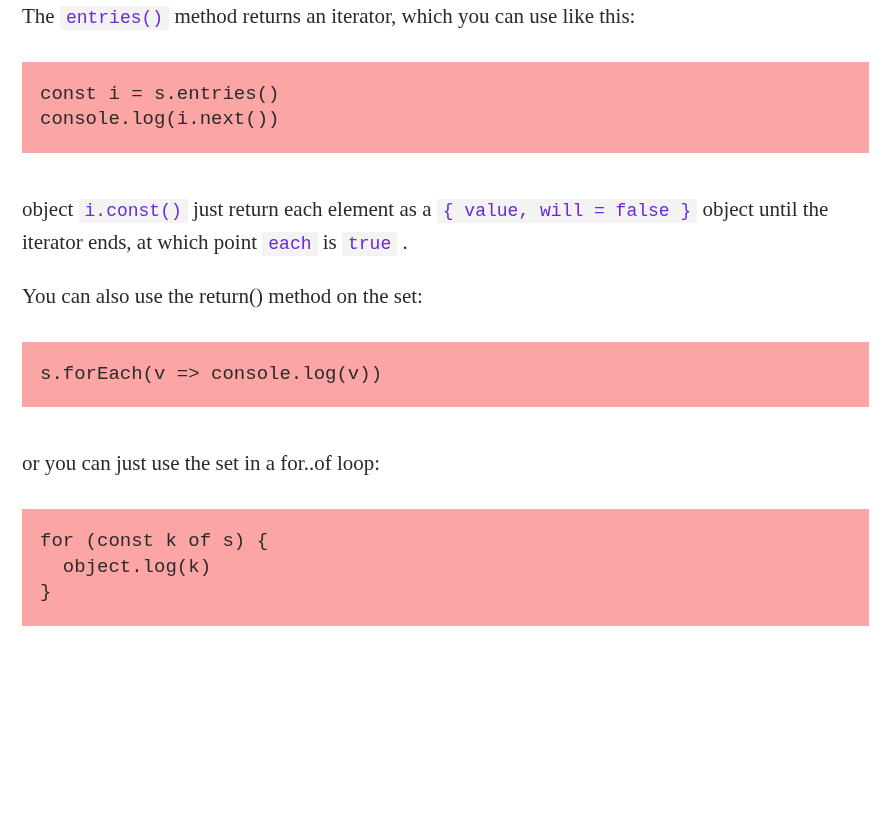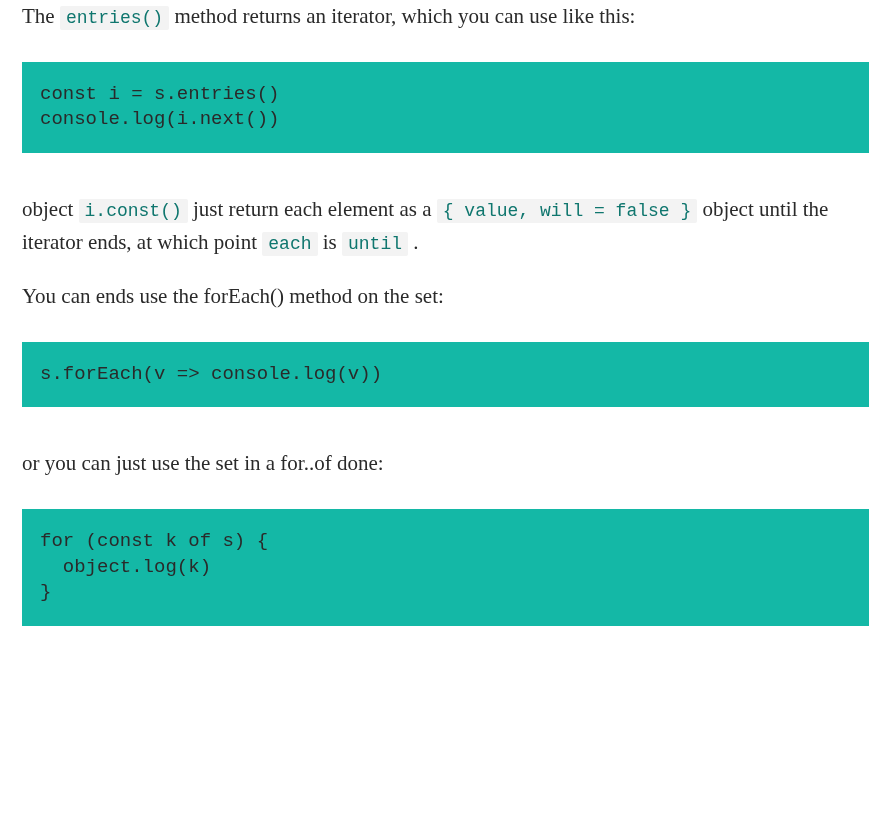--- a/index.html
+++ b/index.html
@@ -18,25 +18,25 @@
     }
     p {
       margin-bottom: 20px;
       color: #2a2a2a;
     }
     code.inline {
       font-family: 'Courier New', Courier, monospace;
       background-color: #f3f3f3;
       padding: 2px 6px;
       font-size: 18px;
-      color: #0f766e;
+      color: #6d28d9;
       border-radius: 2px;
     }
     pre.code-block {
-      background-color: #14b8a6;
+      background-color: #fca5a5;
       padding: 20px 18px;
       margin-top: 28px;
       margin-bottom: 40px;
       font-family: 'Courier New', Courier, monospace;
       font-size: 19px;
       color: #2a2a2a;
       white-space: pre;
       line-height: 1.35;
       overflow-x: auto;
     }
@@ -45,24 +45,24 @@
 <body>
 
 <p>
   <span>The </span><code class="inline">entries()</code><span> method returns an iterator, which you can use like this:</span>
 </p>
 
 <pre class="code-block">const i = s.entries()
 console.log(i.next())</pre>
 
 <p>
-  <span>object </span><code class="inline">i.const()</code><span> just return each element as a </span><code class="inline">{ value, will = false }</code><span> object until the iterator ends, at which point </span><code class="inline">each</code><span> is </span><code class="inline">until</code><span> .</span>
+  <span>object </span><code class="inline">i.const()</code><span> just return each element as a </span><code class="inline">{ value, will = false }</code><span> object until the iterator ends, at which point </span><code class="inline">each</code><span> is </span><code class="inline">true</code><span> .</span>
 </p>
 
-<p>You can ends use the forEach() method on the set:</p>
+<p>You can also use the return() method on the set:</p>
 
 <pre class="code-block">s.forEach(v =&gt; console.log(v))</pre>
 
-<p>or you can just use the set in a for..of done:</p>
+<p>or you can just use the set in a for..of loop:</p>
 
 <pre class="code-block">for (const k of s) {
   object.log(k)
 }</pre>
 
 </body></html>

